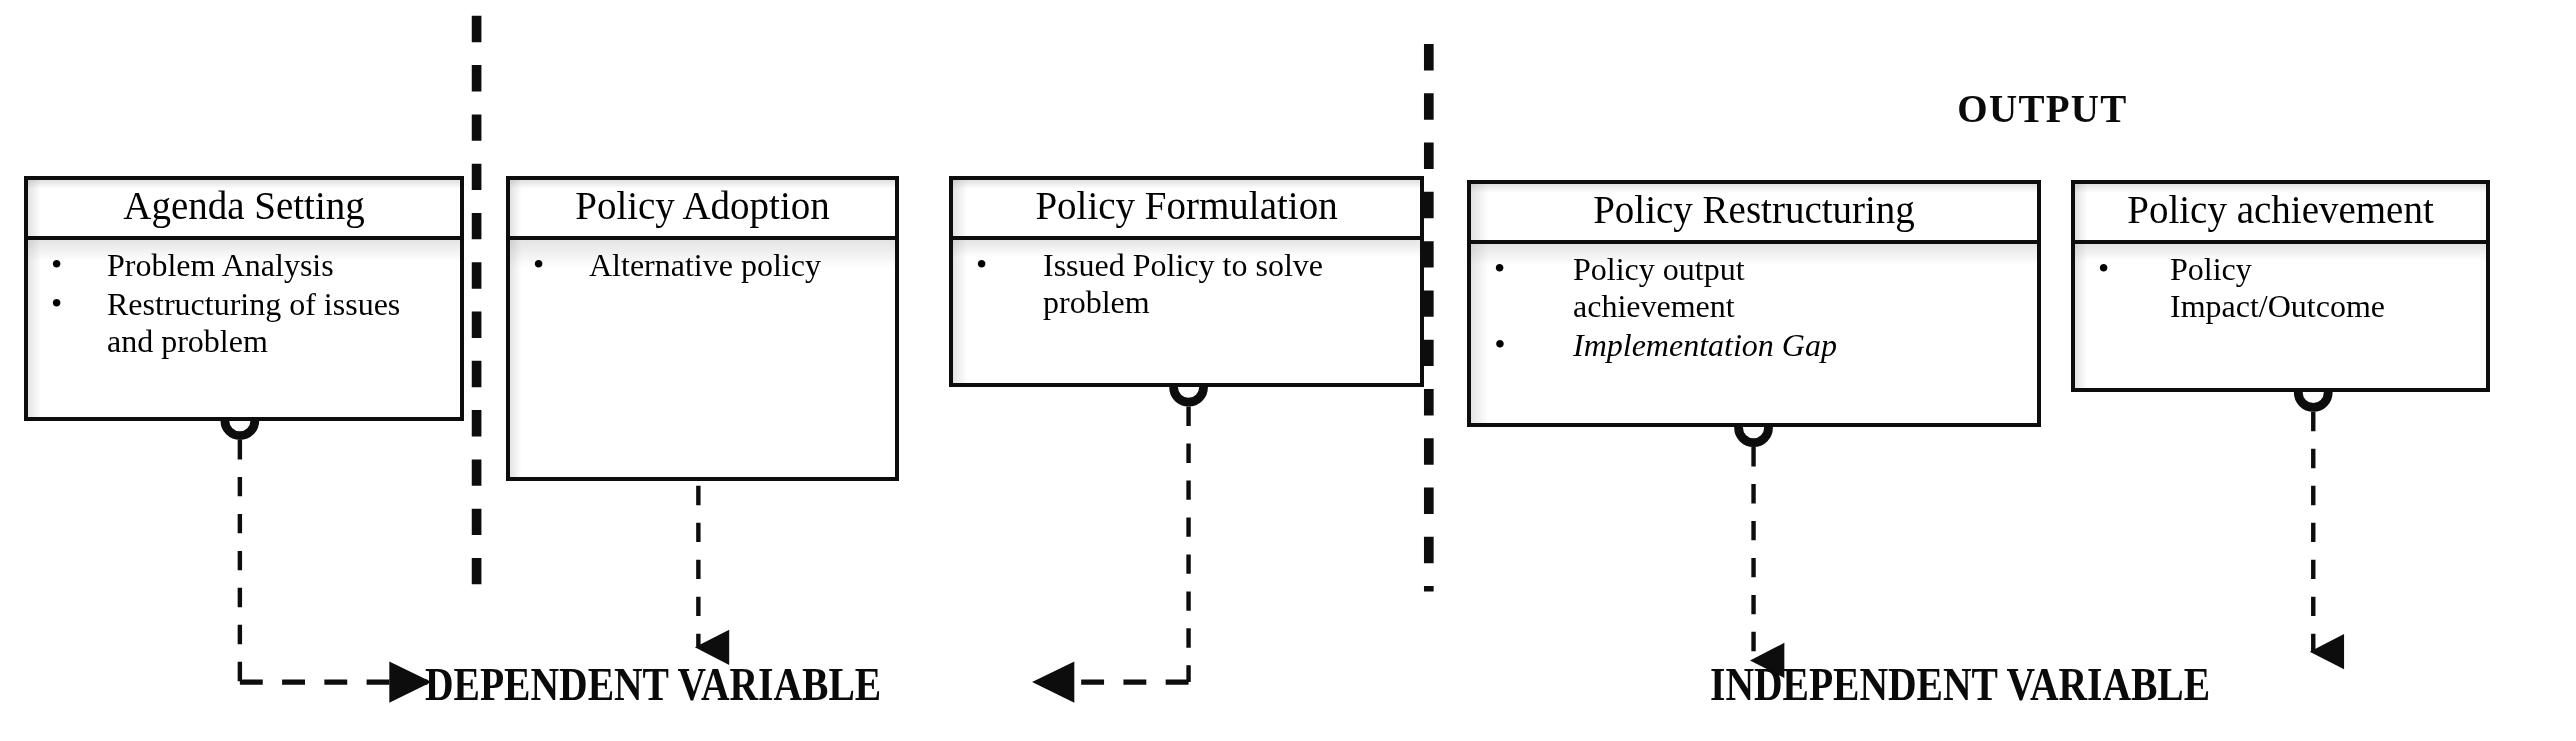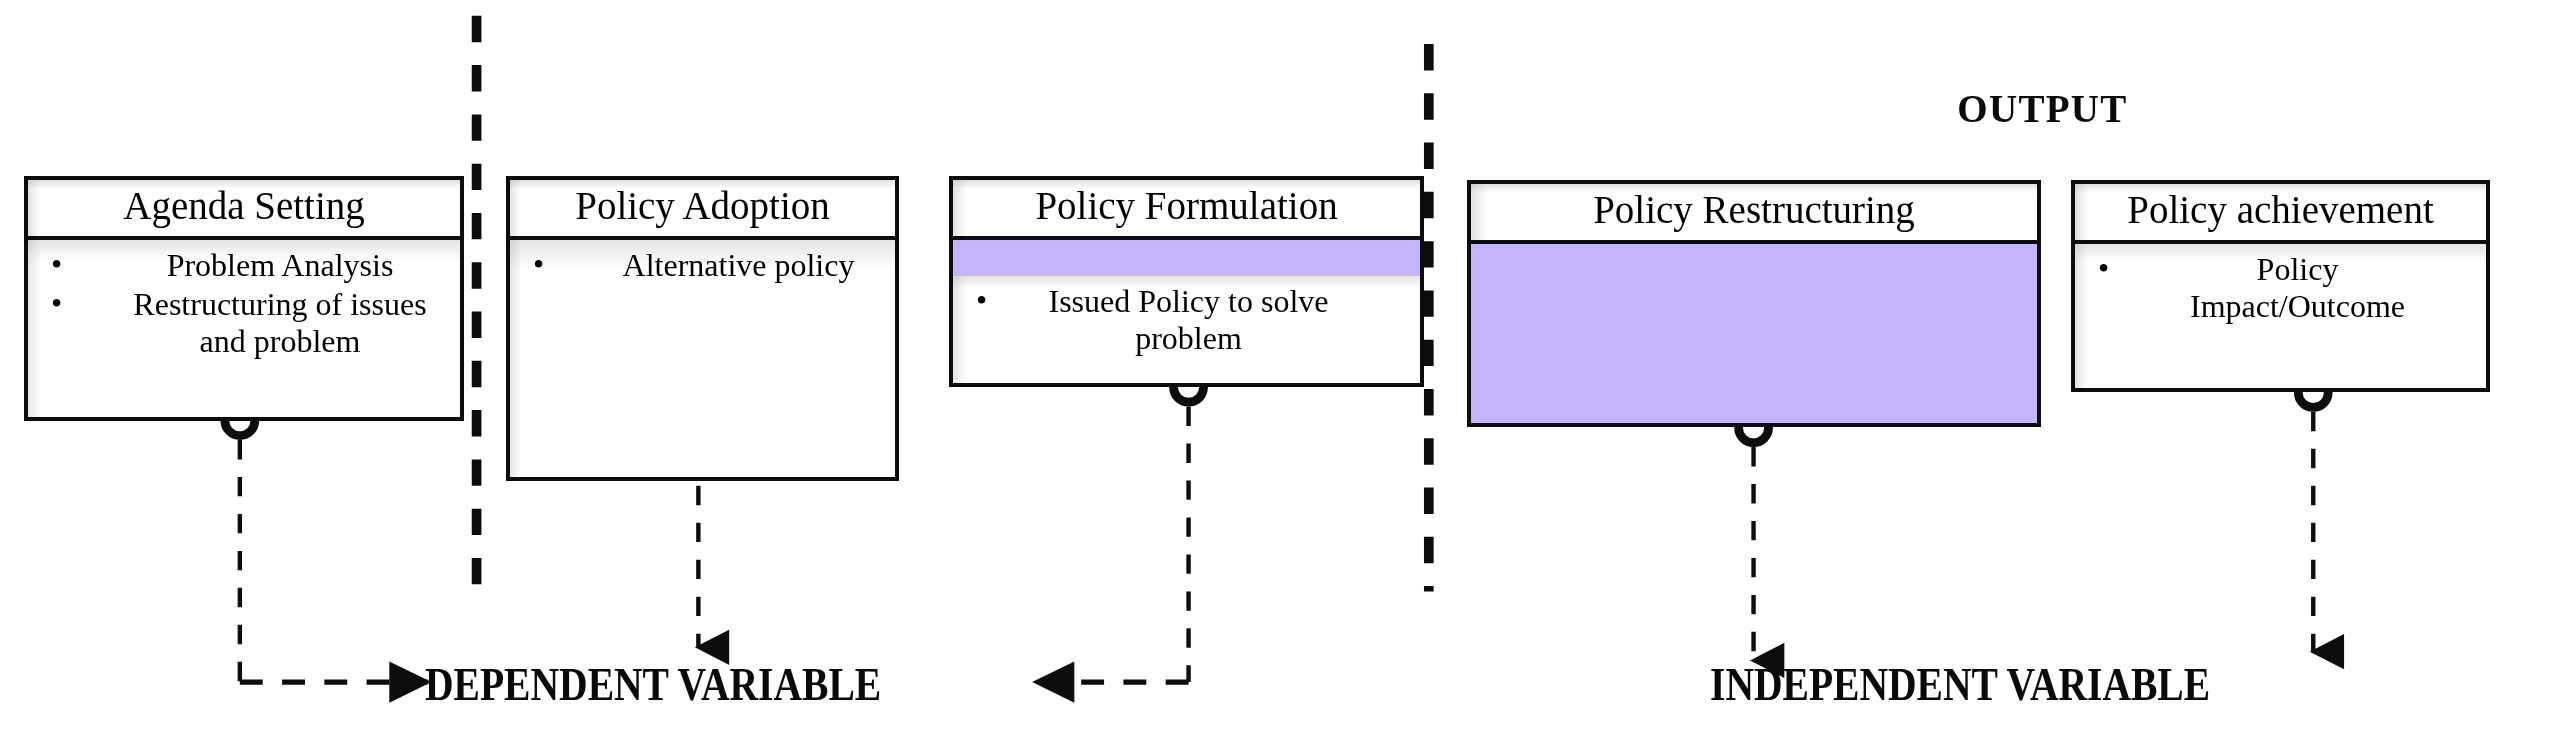--- a/index.html
+++ b/index.html
@@ -64,21 +64,20 @@
       linear-gradient(to right, rgba(150,150,150,0.28) 0%, rgba(255,255,255,0) 3%),
       #ffffff;
   }
   .stage-body {
     flex: 1 1 auto;
     padding: 7px 7px 8.8px 7px;
     background:
       linear-gradient(to bottom, rgba(150,150,150,0.26) 0%, rgba(255,255,255,0) 12%),
       linear-gradient(to right, rgba(150,150,150,0.26) 0%, rgba(255,255,255,0) 3%),
       #ffffff;
-    text-align: center;
   }
   .bullet-list {
     list-style: none;
     margin: 0;
     padding: 0;
   }
   .bullet-item {
     position: relative;
     font-size: 32px;
     line-height: 1.16;
@@ -179,31 +178,37 @@
 
   <div class="stage-box" style="left:506px; top:176px; width:393px; height:305px;">
     <div class="stage-title">Policy Adoption</div>
     <div class="stage-body">
       <ul class="bullet-list">
         <li class="bullet-item">Alternative policy</li>
       </ul>
     </div>
   </div>
 
-  <div class="stage-box" style="left:949px; top:176px; width:475px; height:211px;gap:36px;">
+  <div class="stage-box" style="left:949px; top:176px; width:475px; height:211px;">
     <div class="stage-title">Policy Formulation</div>
     <div class="stage-body">
       <ul class="bullet-list">
         <li class="bullet-item" style="padding-left:83px; width:291px;">Issued Policy to solve problem</li>
       </ul>
     </div>
   </div>
 
   <div class="stage-box" style="left:1467px; top:180px; width:574px; height:247px;">
     <div class="stage-title">Policy Restructuring</div>
+    <div class="stage-body">
+      <ul class="bullet-list">
+        <li class="bullet-item" style="padding-left:95px; width:317px;">Policy output achievement</li>
+        <li class="bullet-item italic" style="padding-left:95px;">Implementation Gap</li>
+      </ul>
+    </div>
   </div>
 
   <div class="stage-box" style="left:2071px; top:180px; width:419px; height:212px;">
     <div class="stage-title">Policy achievement</div>
     <div class="stage-body">
       <ul class="bullet-list">
         <li class="bullet-item" style="padding-left:88px; width:255px;">Policy Impact/Outcome</li>
       </ul>
     </div>
   </div>

